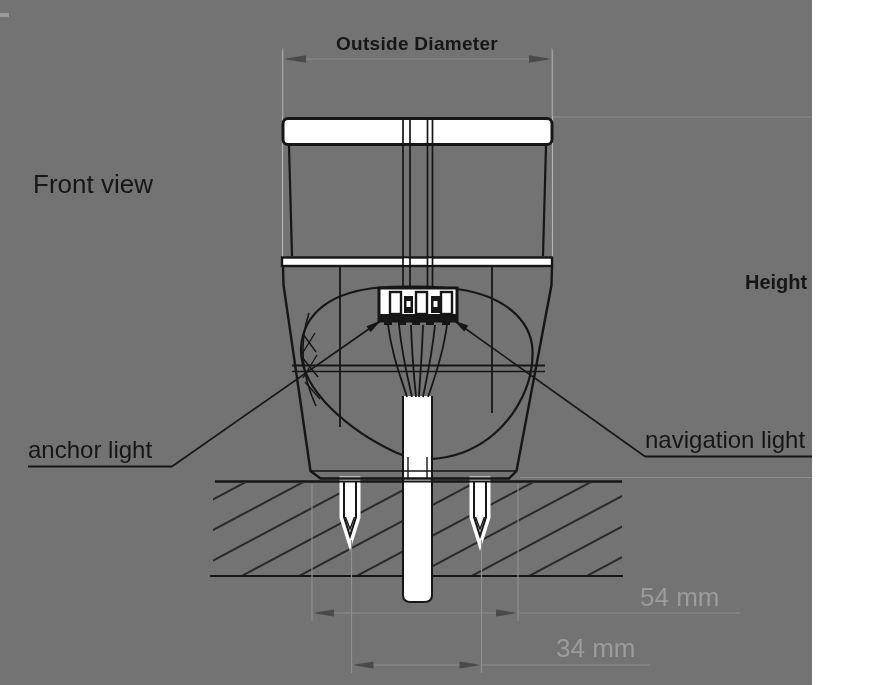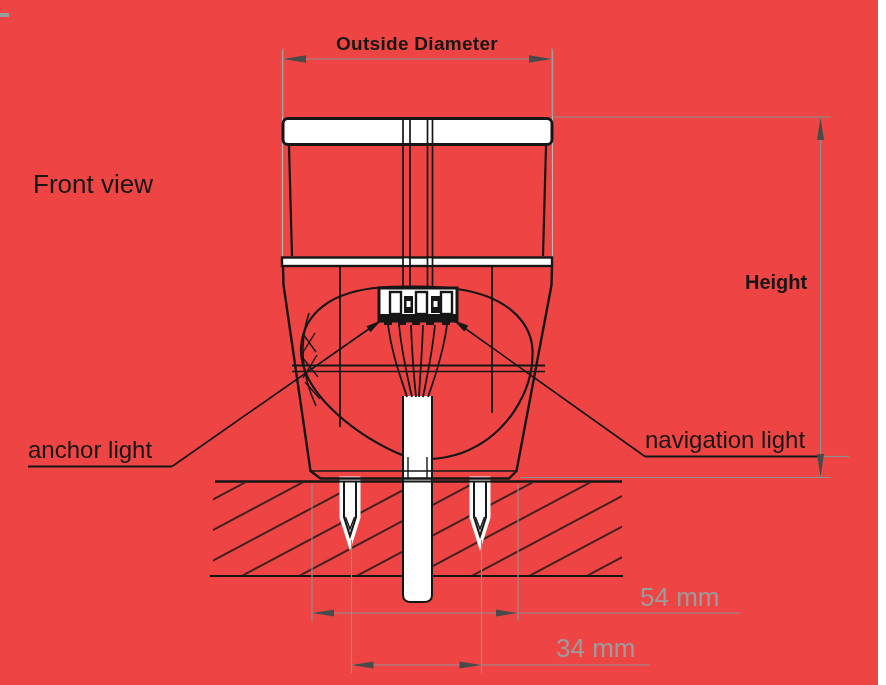--- a/index.html
+++ b/index.html
@@ -1,16 +1,16 @@
 <!DOCTYPE html>
 <html><head>
 <meta charset="utf-8">
 <style>
   html,body{margin:0;padding:0;background:#ffffff;}
-  .page{position:relative;width:878px;height:685px;background:#ef4444;overflow:hidden;
+  .page{position:relative;width:812px;height:685px;background:#737373;overflow:hidden;
         font-family:"Liberation Sans", sans-serif;}
   svg{display:block;}
   
   .ln{stroke:#161616;fill:none;}
   .dim{stroke:#8f8f8f;fill:none;stroke-width:1.2;}
   .dimfaint{stroke:#b5b5b5;fill:none;stroke-width:1.2;}
   .arrow{fill:#4a4a4a;stroke:none;}
   .blkarrow{fill:#161616;stroke:none;}
   
   text{font-family:"Liberation Sans", sans-serif;fill:#161616;}

